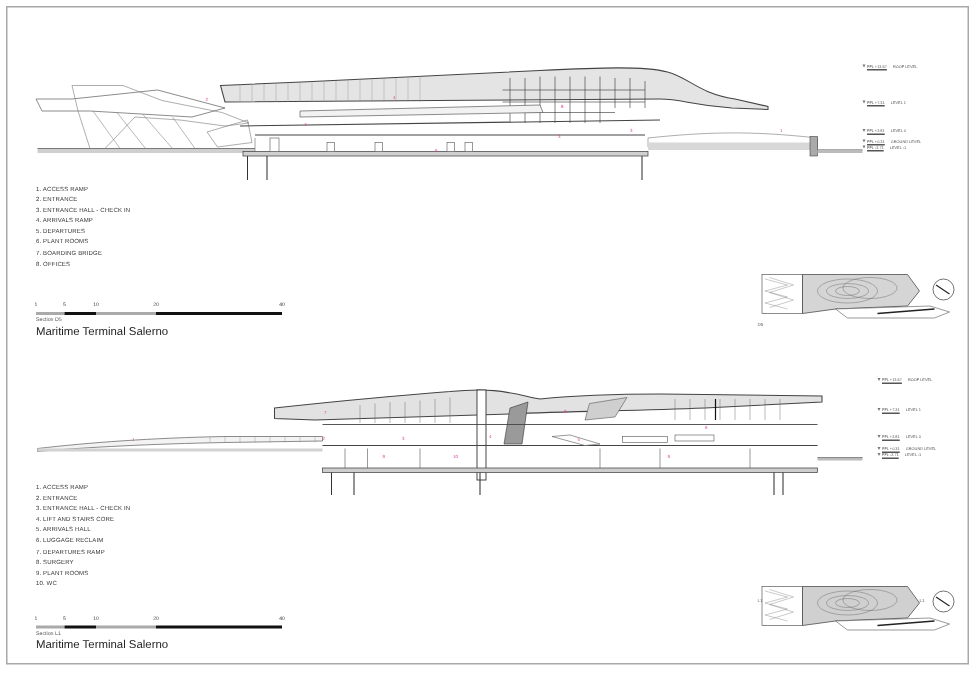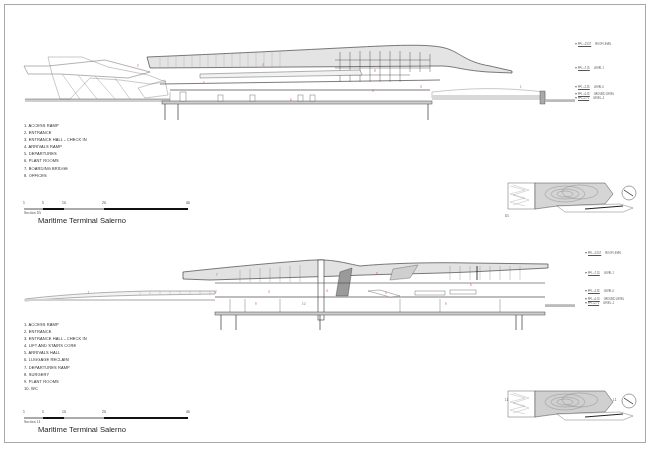--- a/index.html
+++ b/index.html
@@ -6,21 +6,21 @@
   body { width:650px; height:449px; position:relative; overflow:hidden; font-family:"Liberation Sans", sans-serif; color:#222; }
   .frame { position:absolute; left:4px; top:4px; width:642px; height:439px; border:1px solid #a8a8a8; box-sizing:border-box; }
   .legend { position:absolute; left:24px; font-size:4px; line-height:7.1px; color:#333; letter-spacing:0.1px; }
   .legend div { white-space:nowrap; }
   .scale { position:absolute; left:24px; width:164px; height:14px; }
   .scale .ticks { position:relative; height:6px; font-size:3.4px; color:#444; }
   .scale .ticks span { position:absolute; top:0; transform:translateX(-50%); }
   .scale .bar { position:relative; height:2px; margin-top:1px; }
   .scale .seg { position:absolute; top:0; height:2px; }
   .section-label { position:absolute; left:24px; font-size:3.5px; color:#555; }
-  .title { position:absolute; left:24px; font-size:7.6px; color:#222;margin-left:14px; }
+  .title { position:absolute; left:24px; font-size:7.6px; color:#222; }
   .levels { position:absolute; font-size:2.6px; color:#555; }
   .levels .lvl { position:absolute; white-space:nowrap; }
   .levels .lvl .ffl { text-decoration:underline; margin-right:4px; }
   .levels .lvl .tri { display:inline-block; width:0; height:0; border-left:1.5px solid transparent; border-right:1.5px solid transparent; border-top:2.5px solid #777; margin-right:1px; vertical-align:middle; }
   svg { position:absolute; }
   .num { font-family:"Liberation Sans", sans-serif; font-size:3px; fill:#d6479a; }
 </style>
 </head>
 <body>
 

